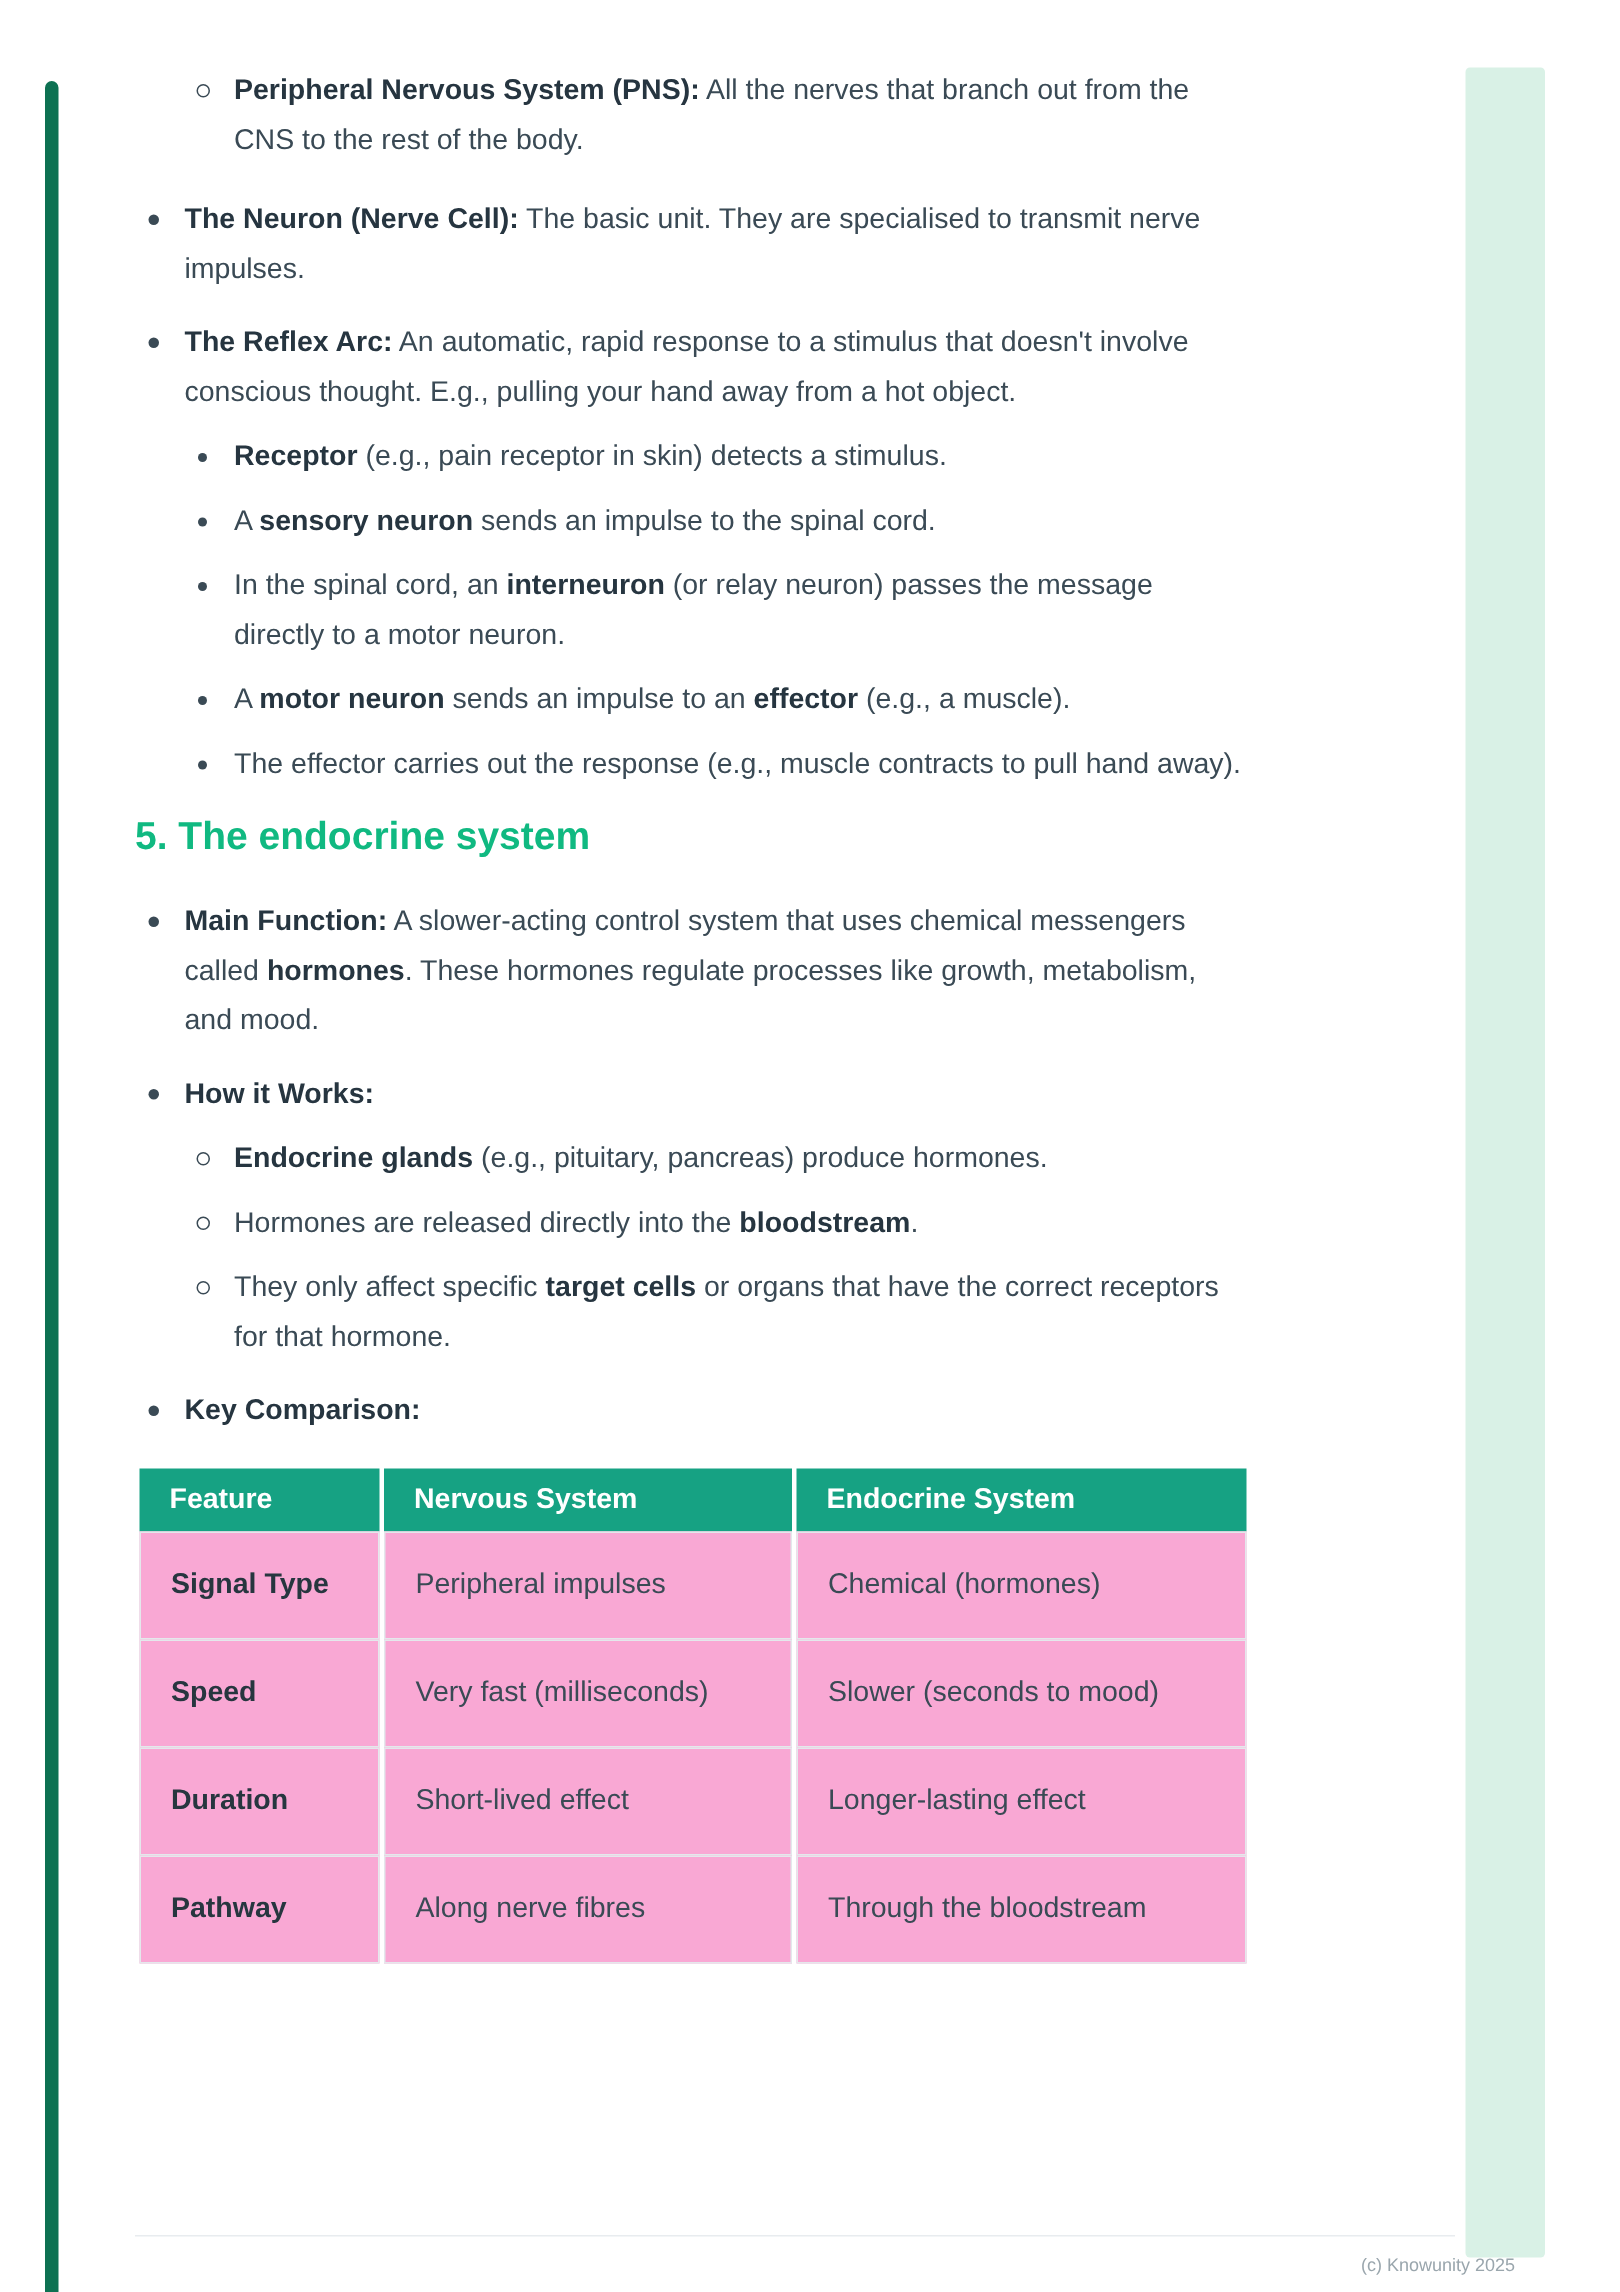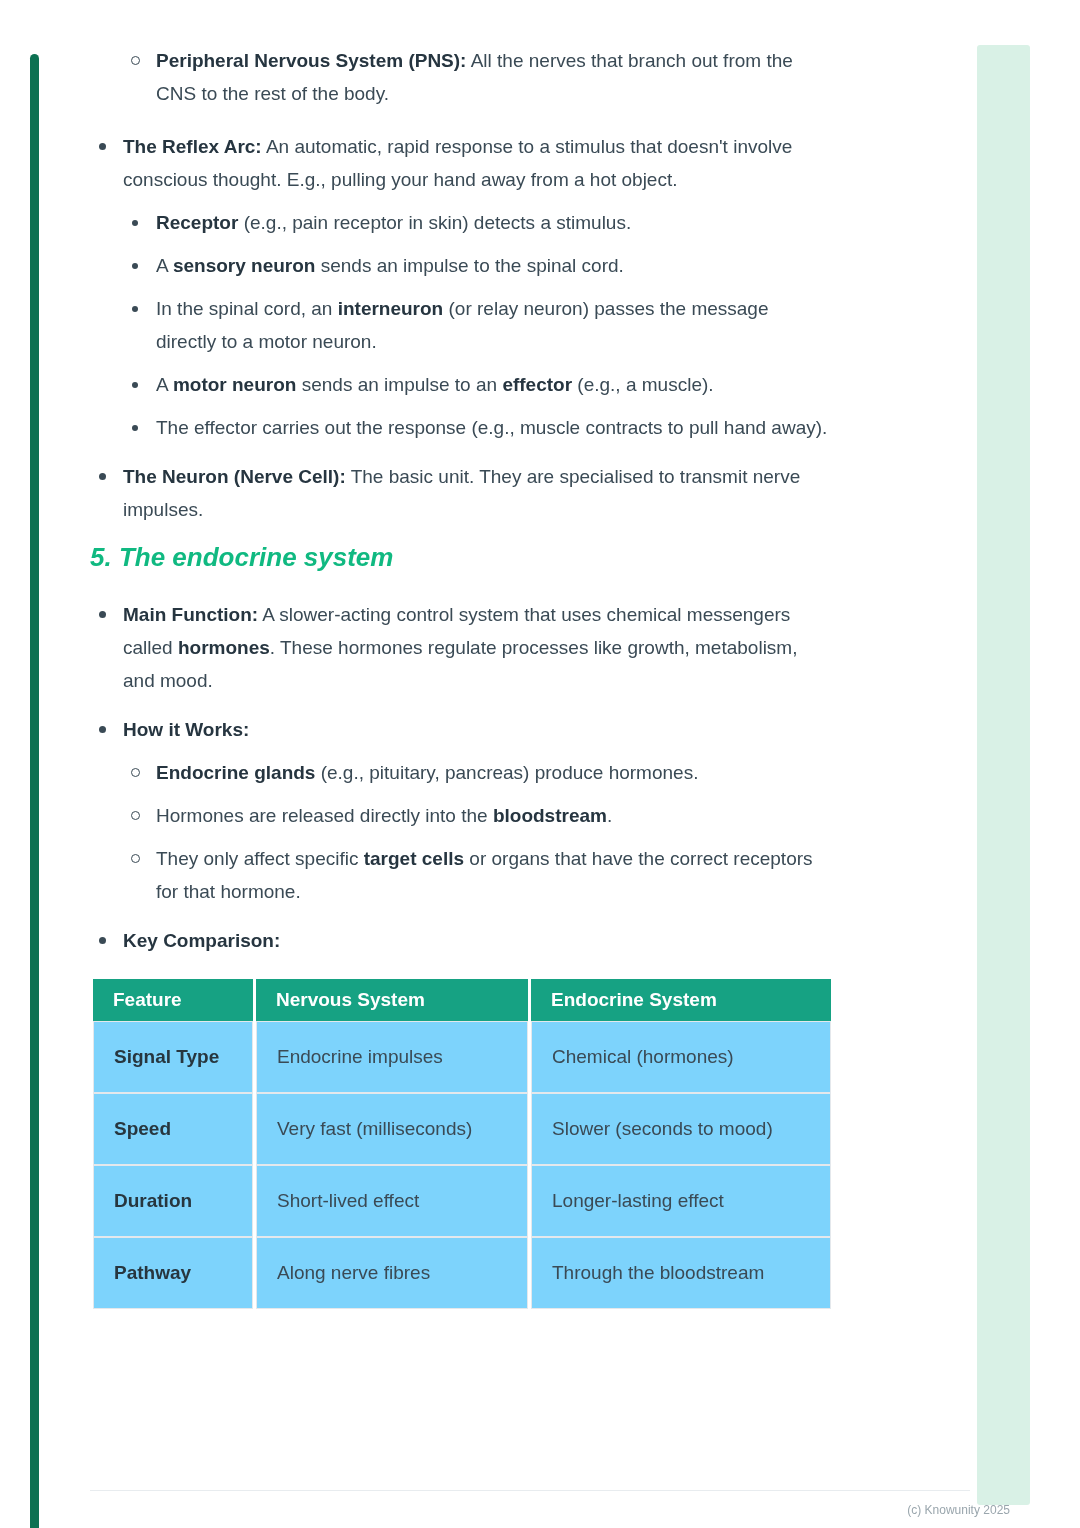--- a/index.html
+++ b/index.html
@@ -83,21 +83,20 @@
     box-sizing: border-box;
     background: #ffffff;
   }
 
   h2.section-heading {
     margin: 14px 0 24px 0;
     font-size: 26px;
     line-height: 34px;
     font-weight: 700;
     color: #10b981;
-    font-style: italic;
   }
 
   table.compare {
     border-collapse: separate;
     border-spacing: 3px 0;
     width: 737px;
     margin-top: 22px;
     table-layout: fixed;
   }
   table.compare col.c1 { width: 160px; }
@@ -107,21 +106,21 @@
   table.compare th {
     background: #16a283;
     color: #ffffff;
     font-weight: 700;
     text-align: left;
     padding: 9px 20px;
     font-size: 19px;
     line-height: 24px;
   }
   table.compare td {
-    background: #7dd3fc;
+    background: #f9a8d4;
     border: 1px solid #e4e8ec;
     padding: 23px 20px;
     font-size: 19px;
     line-height: 24px;
     color: #3a4a55;
     text-align: left;
   }
   table.compare td.feat {
     font-weight: 700;
     color: #27363f;
@@ -153,31 +152,31 @@
   <div class="left-bar"></div>
   <div class="right-strip"></div>
 
   <div class="content">
 
     <ul class="orphan">
       <li class="m-circ"><strong>Peripheral Nervous System (PNS):</strong><span> All the nerves that branch out from the CNS to the rest of the body.</span></li>
     </ul>
 
     <ul class="top">
+      <li class="m-disc"><strong>The Neuron (Nerve Cell):</strong><span> The basic unit. They are specialised to transmit nerve impulses.</span></li>
       <li class="m-disc">
         <span><strong>The Reflex Arc:</strong><span> An automatic, rapid response to a stimulus that doesn't involve conscious thought. E.g., pulling your hand away from a hot object.</span></span>
         <ul class="sub">
           <li class="m-disc-sm"><strong>Receptor</strong><span> (e.g., pain receptor in skin) detects a stimulus.</span></li>
           <li class="m-disc-sm"><span>A </span><strong>sensory neuron</strong><span> sends an impulse to the spinal cord.</span></li>
           <li class="m-disc-sm"><span>In the spinal cord, an </span><strong>interneuron</strong><span> (or relay neuron) passes the message directly to a motor neuron.</span></li>
           <li class="m-disc-sm"><span>A </span><strong>motor neuron</strong><span> sends an impulse to an </span><strong>effector</strong><span> (e.g., a muscle).</span></li>
           <li class="m-disc-sm"><span>The effector carries out the response (e.g., muscle contracts to pull hand away).</span></li>
         </ul>
       </li>
-      <li class="m-disc"><strong>The Neuron (Nerve Cell):</strong><span> The basic unit. They are specialised to transmit nerve impulses.</span></li>
     </ul>
 
     <h2 class="section-heading">5. The endocrine system</h2>
 
     <ul class="top">
       <li class="m-disc"><strong>Main Function:</strong><span> A slower-acting control system that uses chemical messengers called </span><strong>hormones</strong><span>. These hormones regulate processes like growth, metabolism, and mood.</span></li>
       <li class="m-disc">
         <span><strong>How it Works:</strong></span>
         <ul class="sub">
           <li class="m-circ"><strong>Endocrine glands</strong><span> (e.g., pituitary, pancreas) produce hormones.</span></li>
@@ -197,21 +196,21 @@
       <thead>
         <tr>
           <th>Feature</th>
           <th>Nervous System</th>
           <th>Endocrine System</th>
         </tr>
       </thead>
       <tbody>
         <tr>
           <td class="feat">Signal Type</td>
-          <td>Endocrine impulses</td>
+          <td>Peripheral impulses</td>
           <td>Chemical (hormones)</td>
         </tr>
         <tr>
           <td class="feat">Speed</td>
           <td>Very fast (milliseconds)</td>
           <td>Slower (seconds to mood)</td>
         </tr>
         <tr>
           <td class="feat">Duration</td>
           <td>Short-lived effect</td>

